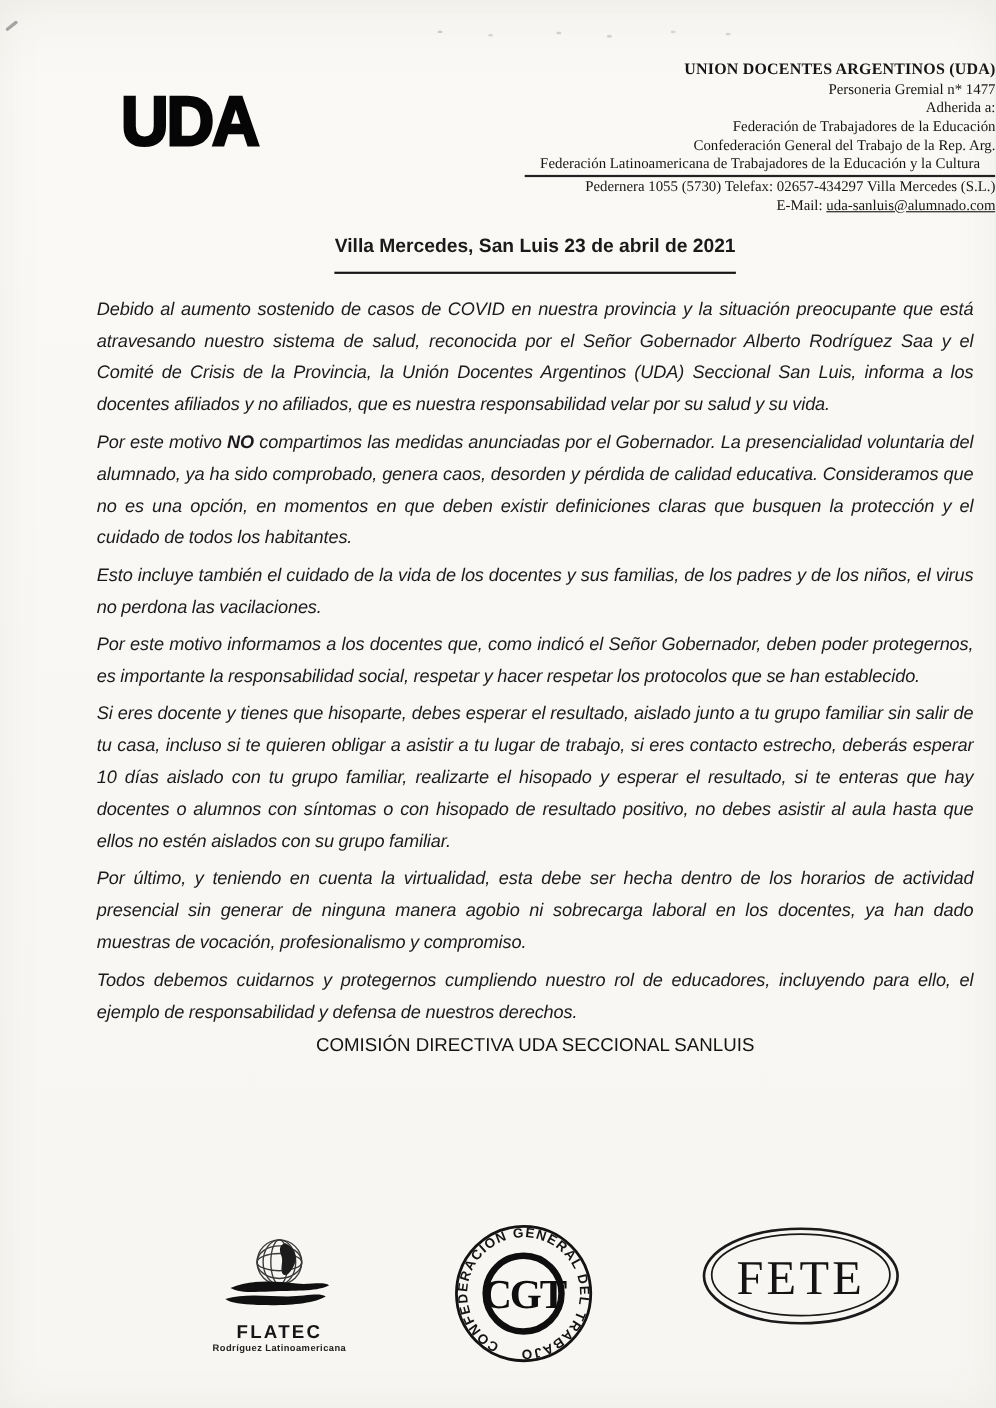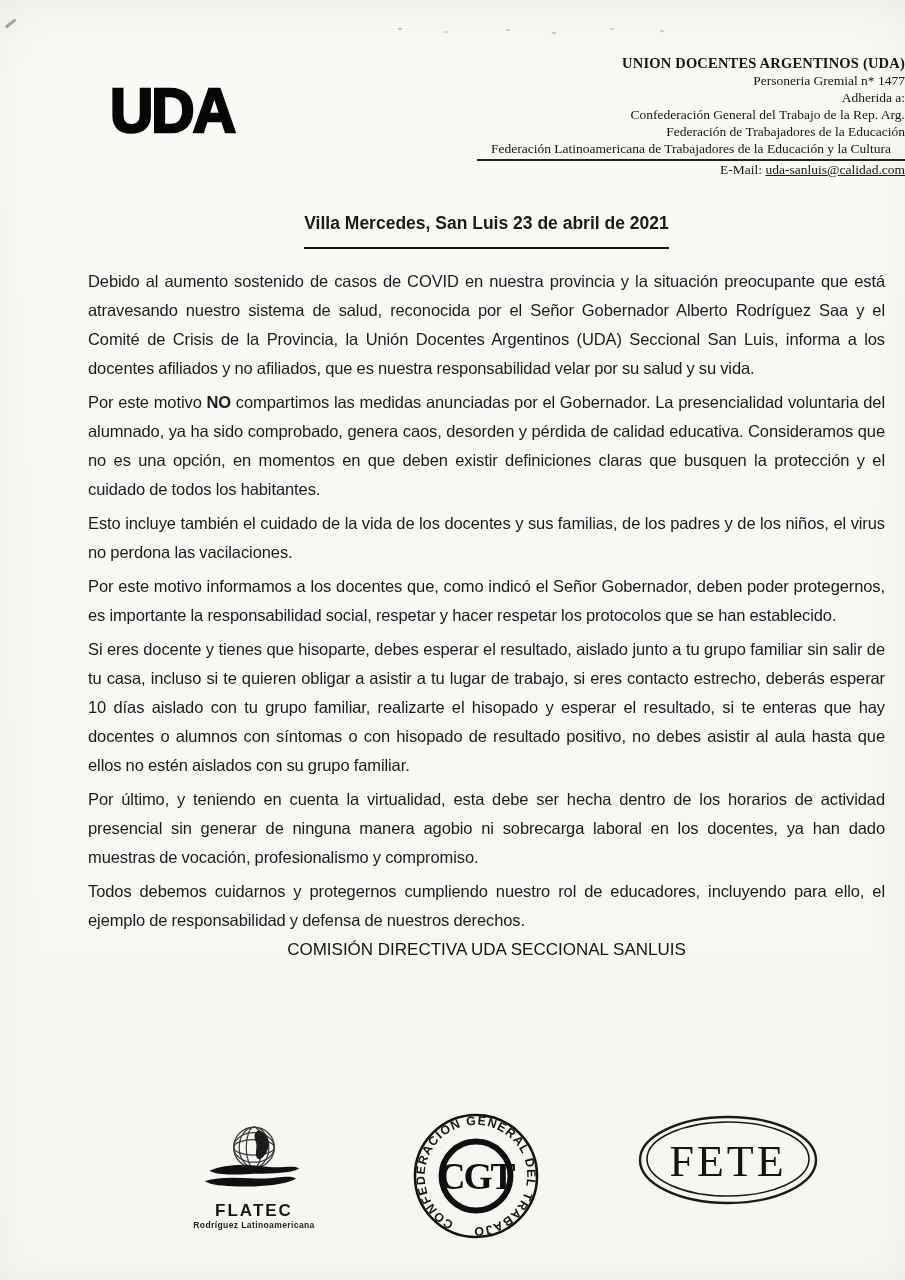--- a/index.html
+++ b/index.html
@@ -28,21 +28,21 @@
     font-family:"Liberation Sans",sans-serif;font-weight:bold;font-size:60px;line-height:70px;
     letter-spacing:-2px;color:#060606;-webkit-text-stroke:2.5px #060606;
     transform:scaleY(1.05);text-align:left;
   }
   
   .content{position:absolute;top:213px;left:88px;width:797px;}
   .dateline{text-align:center;font-size:17.5px;font-weight:bold;margin-bottom:18px;}
   .doc-title{text-align:center;font-size:17.5px;font-weight:bold;margin-bottom:16px;}
   .u-head{display:inline-block;border-bottom:2px solid #151515;padding-bottom:13px;}
   .content p{margin:0 0 5px;text-align:justify;font-size:16.5px;line-height:29px;
-    letter-spacing:-.1px;word-spacing:-.3px;color:#1b1b1d;}
+    letter-spacing:-.1px;word-spacing:-.3px;color:#1b1b1d;font-style:italic;}
   .content p .b{font-weight:bold;}
   .signature{text-align:center;font-size:17px;font-weight:normal;margin-top:1px;color:#141414;}
   
   .logo-flatec{position:absolute;left:176px;top:1124px;width:156px;text-align:center;}
   .flatec-name{font-size:17px;font-weight:bold;letter-spacing:2px;color:#161616;line-height:18px;}
   .flatec-sub{font-size:8.5px;font-weight:bold;letter-spacing:.4px;color:#222;line-height:11px;}
   .logo-cgt{position:absolute;left:412px;top:1112px;width:128px;height:128px;}
   .logo-fete{position:absolute;left:636px;top:1113px;width:184px;height:94px;}
   svg{display:block;}
 </style>
@@ -53,26 +53,27 @@
 
   <div class="mark-tl"></div>
   <div class="smudge-top"></div>
 
   <div class="uda-logo">UDA</div>
 
   <div class="letterhead">
     <div class="org-name">UNION DOCENTES ARGENTINOS (UDA)</div>
     <div>Personeria Gremial n* 1477</div>
     <div>Adherida a:</div>
+    <div>Federación de Trabajadores de la Educación</div>
     <div>Confederación General del Trabajo de la Rep. Arg.</div>
-    <div>Federación de Trabajadores de la Educación</div>
     <div>
       <span class="lh-underline">Federación Latinoamericana de Trabajadores de la Educación y la Cultura</span>
     </div>
-    <div><span>E-Mail: </span><span class="lh-email-u">uda-sanluis@calidad.com</span></div>
+    <div>Pedernera 1055 (5730) Telefax: 02657-434297 Villa Mercedes (S.L.)</div>
+    <div><span>E-Mail: </span><span class="lh-email-u">uda-sanluis@alumnado.com</span></div>
   </div>
 
   <div class="content">
     <div class="dateline">
       <span class="u-head">Villa Mercedes, San Luis 23 de abril de 2021</span>
     </div>
 
     <p>Debido al aumento sostenido de casos de COVID en nuestra provincia y la situación preocupante que está atravesando nuestro sistema de salud, reconocida por el Señor Gobernador Alberto Rodríguez Saa y el Comité de Crisis de la Provincia, la Unión Docentes Argentinos (UDA) Seccional San Luis, informa a los docentes afiliados y no afiliados, que es nuestra responsabilidad velar por su salud y su vida.</p>
     <p><span>Por este motivo </span><span class="b">NO</span><span> compartimos las medidas anunciadas por el Gobernador. La presencialidad voluntaria del alumnado, ya ha sido comprobado, genera caos, desorden y pérdida de calidad educativa. Consideramos que no es una opción, en momentos en que deben existir definiciones claras que busquen la protección y el cuidado de todos los habitantes.</span></p>
     <p>Esto incluye también el cuidado de la vida de los docentes y sus familias, de los padres y de los niños, el virus no perdona las vacilaciones.</p>

